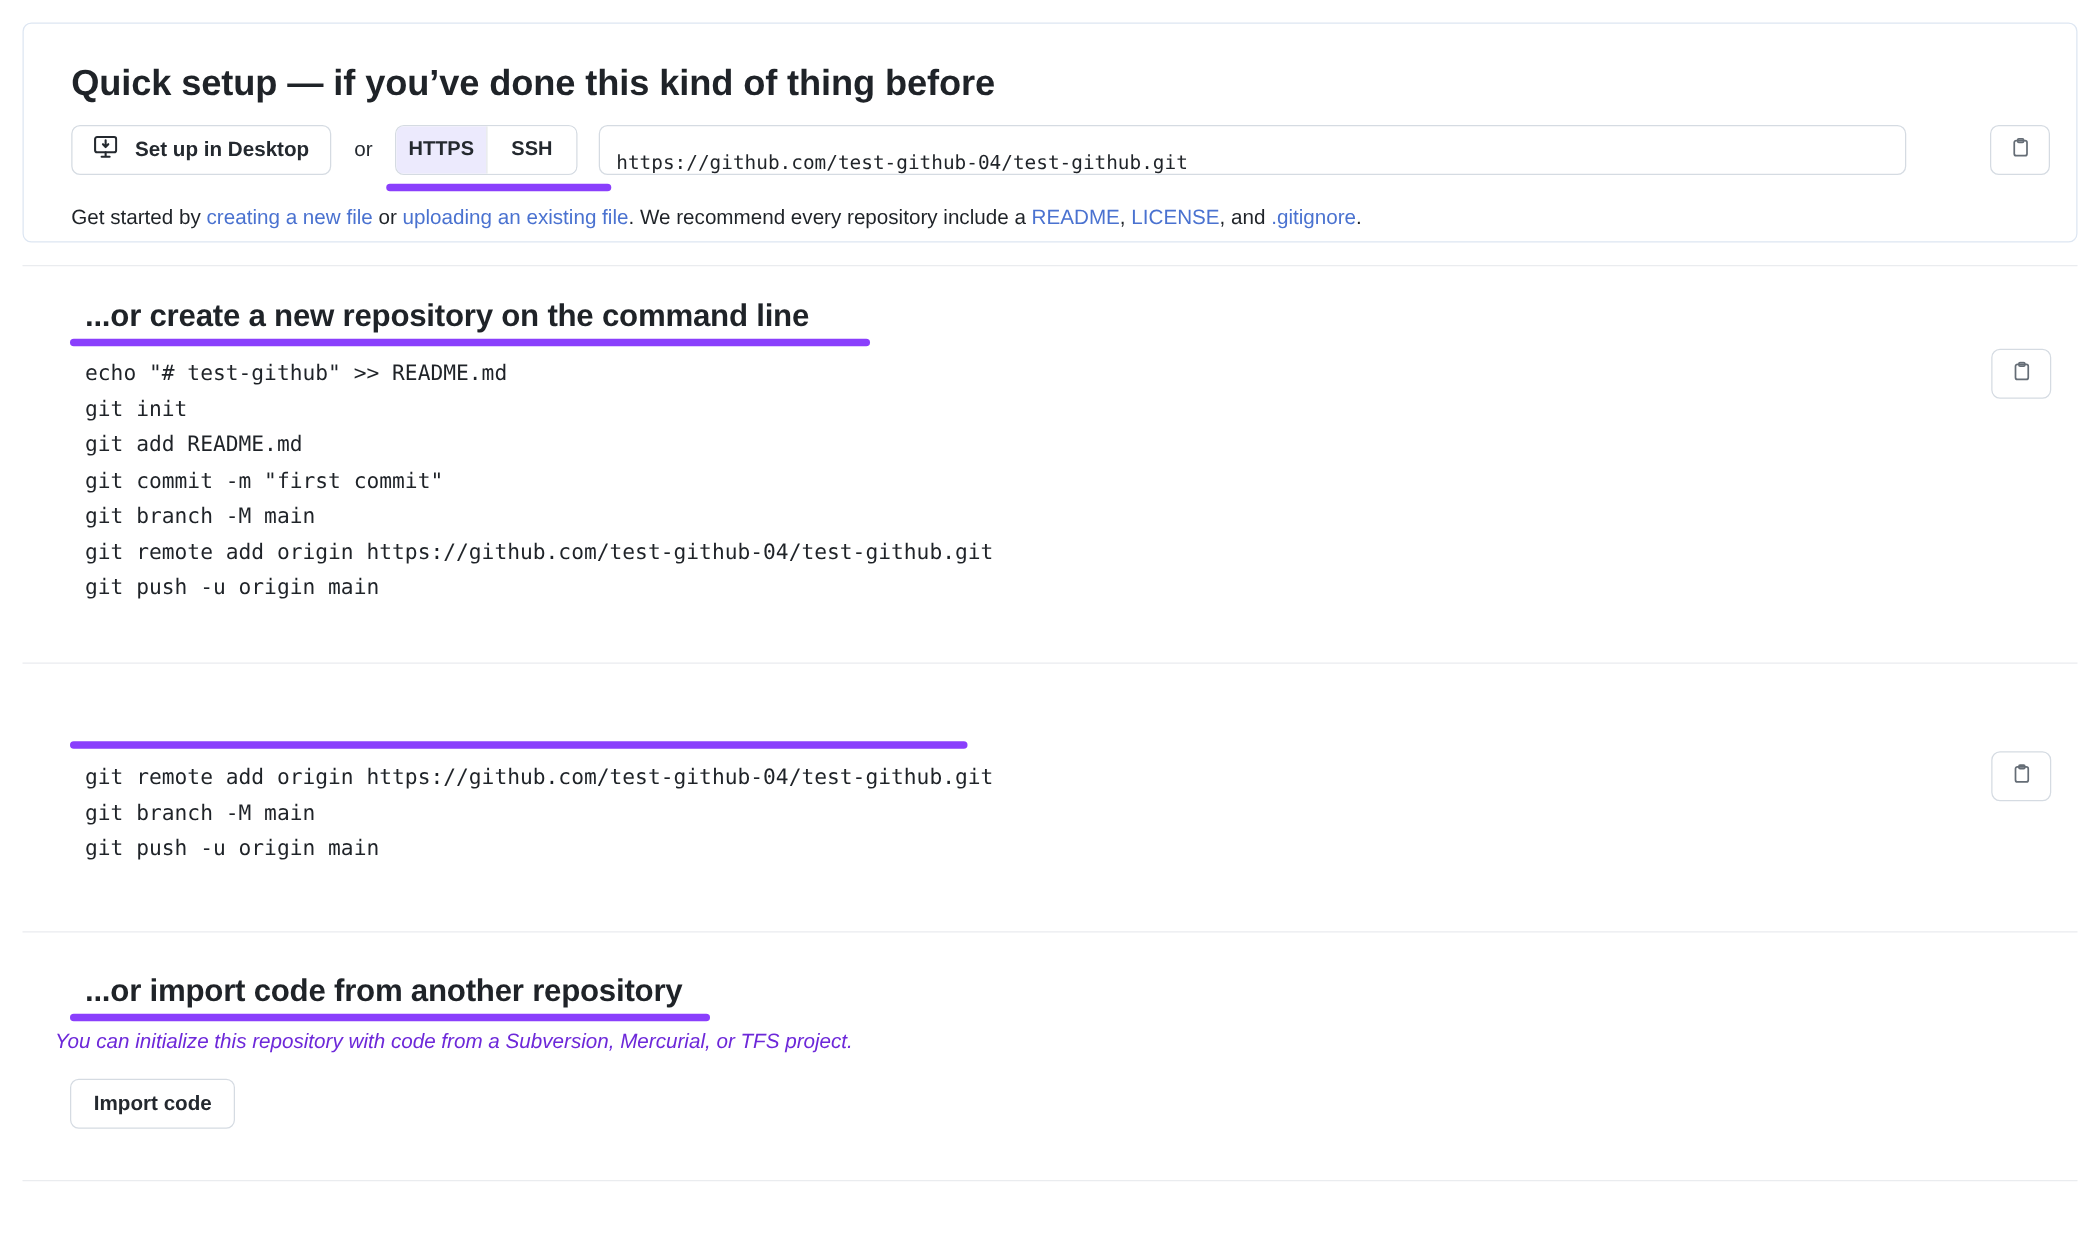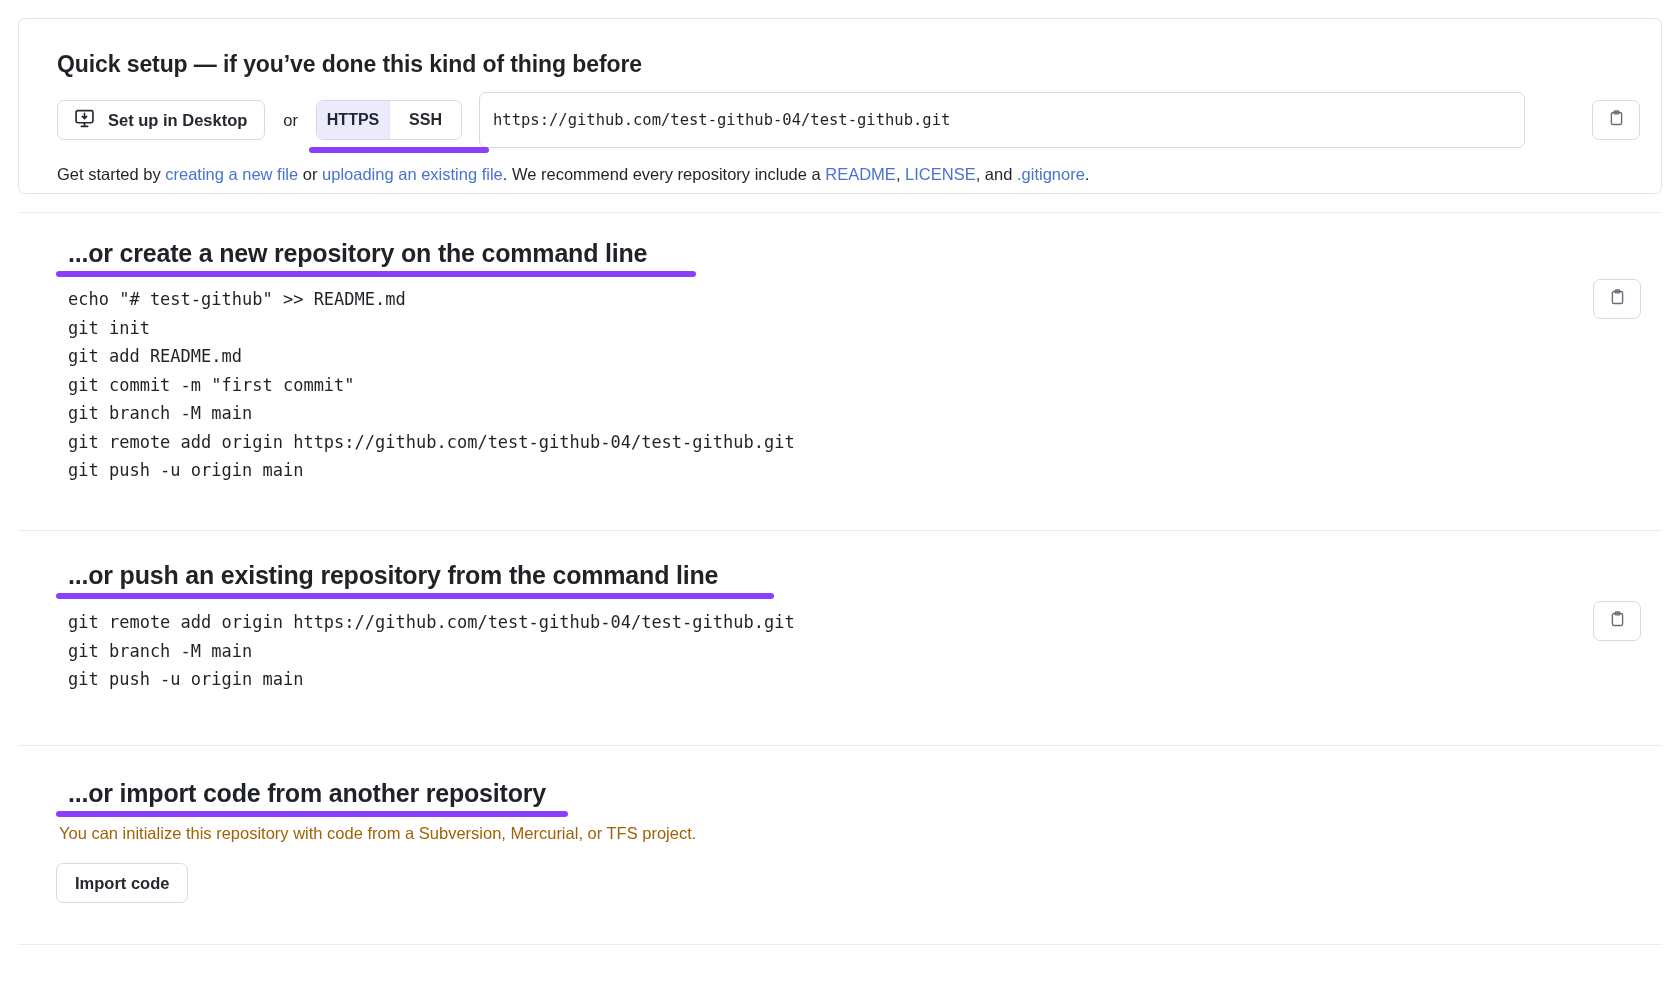--- a/index.html
+++ b/index.html
@@ -28,21 +28,21 @@
     width: 1644px;
     height: 176px;
     border: 1px solid #dde6f2;
     border-radius: 7px;
     background: #ffffff;
   }
   .quick-title {
     position: absolute;
     left: 38px;
     top: 32px;
-    font-size: 23px;
+    font-size: 29px;
     font-weight: 700;
     color: #1f2328;
     letter-spacing: -0.1px;
     white-space: nowrap;
   }
   .setup-row {
     position: absolute;
     left: 38px;
     top: 81px;
     height: 40px;
@@ -104,26 +104,26 @@
     left: 290px;
     top: 128px;
     width: 180px;
     height: 6px;
     background: #8a3ffc;
     border-radius: 3px;
   }
   .url-box {
     margin-left: 17px;
     width: 1046px;
-    height: 56px;
-    border: 1px solid #d5dbe2;
-    border-radius: 7px;
-    background: #ffffff;
-    display: flex;
-    align-items: center;
+    height: 40px;
+    border: 1px solid #d5dbe2;
+    border-radius: 7px;
+    background: #ffffff;
+    display: flex;
+    align-items: flex-end;
     padding: 0 13px;
   }
   .url-text {
     font-family: "DejaVu Sans Mono", "Liberation Mono", monospace;
     font-size: 15.5px;
     color: #1f2328;
     white-space: nowrap;
   }
   .copy-btn {
     width: 48px;
@@ -193,24 +193,25 @@
     line-height: 28.5px;
     color: #1f2328;
     white-space: pre;
   }
   .code-line { display: block; }
 
   .copy-code-btn { position: absolute; }
 
   .sec3-desc {
     position: absolute;
-    left: 41px;
-    font-size: 16.5px;
-    color: #a16207;
-    white-space: nowrap;
+    left: 26px;
+    font-size: 16.5px;
+    color: #6d28d9;
+    white-space: nowrap;
+    font-style: italic;
   }
   .btn-import {
     position: absolute;
     left: 38px;
     height: 40px;
     padding: 0 18px;
     background: #ffffff;
     border: 1px solid #d5dbe2;
     border-radius: 7px;
     font-size: 16.5px;
@@ -281,21 +282,20 @@
       <span>
         <svg width="17" height="17" viewBox="0 0 16 16" aria-hidden="true">
           <rect x="3.2" y="2.3" width="9.6" height="11.4" rx="1.5" fill="none" stroke="#656d76" stroke-width="1.3"></rect>
           <rect x="5.8" y="1.0" width="4.4" height="2.6" rx="0.8" fill="none" stroke="#656d76" stroke-width="1.3"></rect>
         </svg>
       </span>
     </button>
   </div>
 
   <div class="section sec-2">
-    <div class="sec-heading" style="top:30px;">...or push an existing repository from the command line</div>
     <div class="sec-heading-underline" style="top: 62px; width: 718px; background: rgb(138, 63, 252);"></div>
 
     <div class="code-block" id="code-push" style="top:77px;"><span class="code-line">git remote add origin https://github.com/test-github-04/test-github.git</span><span class="code-line">git branch -M main</span><span class="code-line">git push -u origin main</span></div>
 
     <button class="copy-btn copy-code-btn" style="right:21px; top:70px;">
       <span>
         <svg width="17" height="17" viewBox="0 0 16 16" aria-hidden="true">
           <rect x="3.2" y="2.3" width="9.6" height="11.4" rx="1.5" fill="none" stroke="#656d76" stroke-width="1.3"></rect>
           <rect x="5.8" y="1.0" width="4.4" height="2.6" rx="0.8" fill="none" stroke="#656d76" stroke-width="1.3"></rect>
         </svg>

